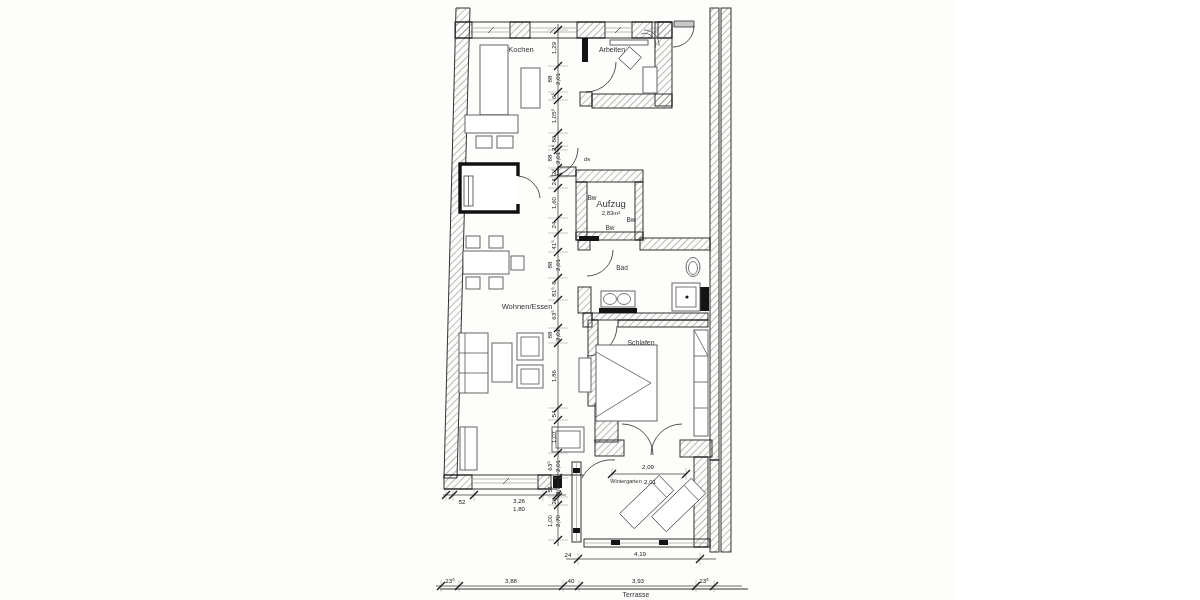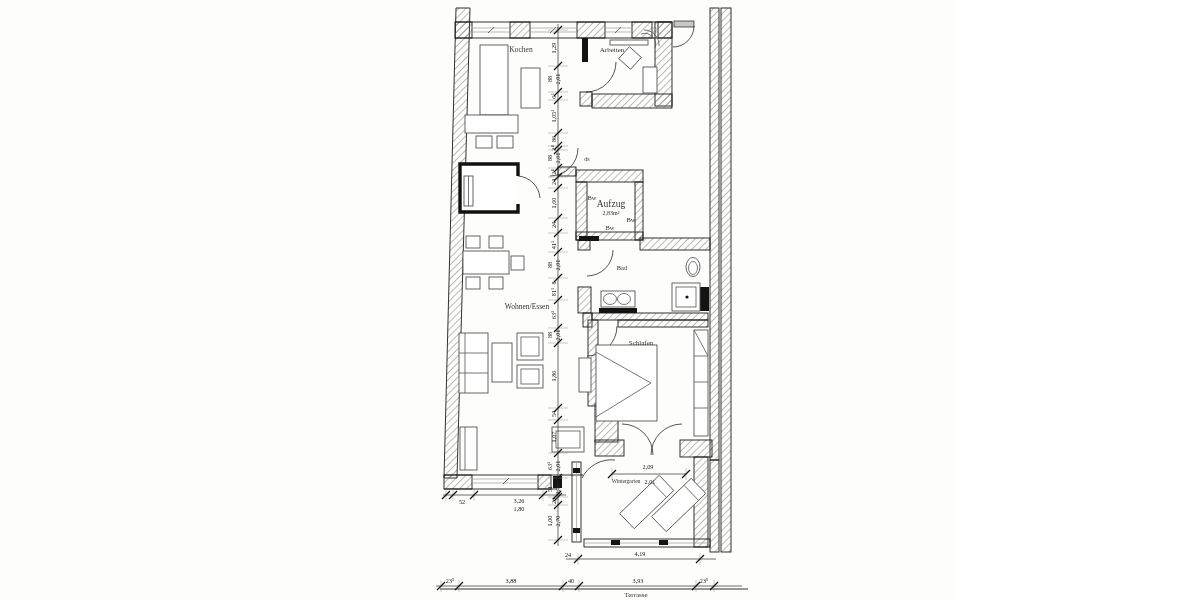--- a/index.html
+++ b/index.html
@@ -1,17 +1,17 @@
 <!DOCTYPE html>
 <html><head>
 <meta charset="utf-8">
 <style>
   html,body{margin:0;padding:0;background:#ffffff;}
   .stage{width:956px;height:600px;background:#fdfdfc;position:relative;overflow:hidden;
-         font-family:Liberation Serif, serif;}
+         font-family:Liberation Sans, sans-serif;}
   svg{display:block}
   .wall{fill:url(#h);stroke:#1c1c1c;stroke-width:.9}
   .edge{stroke:#1c1c1c;stroke-width:.9;fill:none}
   .glass{stroke:#9b9b9b;stroke-width:.7;fill:none}
   .dark{fill:#141414;stroke:none}
   .furn{fill:#ffffff;stroke:#555;stroke-width:.9}
   .furnl{stroke:#555;stroke-width:.8;fill:none}
   .door{stroke:#2a2a2a;stroke-width:.8;fill:none}
   .dimline{stroke:#2e2e2e;stroke-width:.7;fill:none}
   .dimguide{stroke:#8d8d8d;stroke-width:.45}

